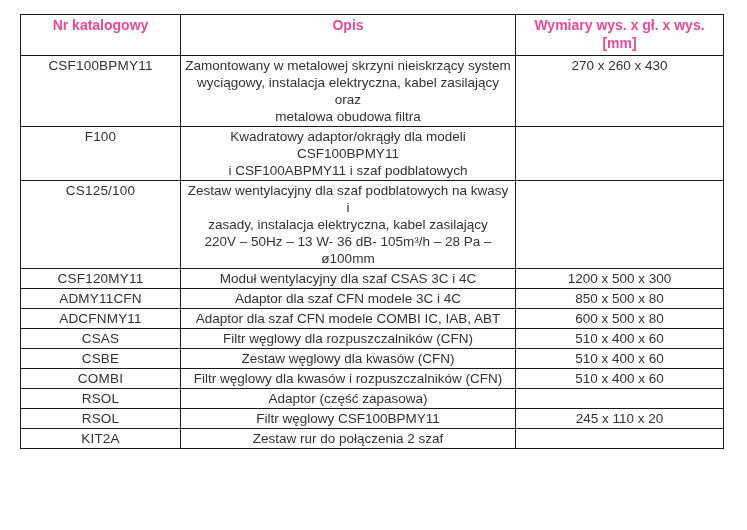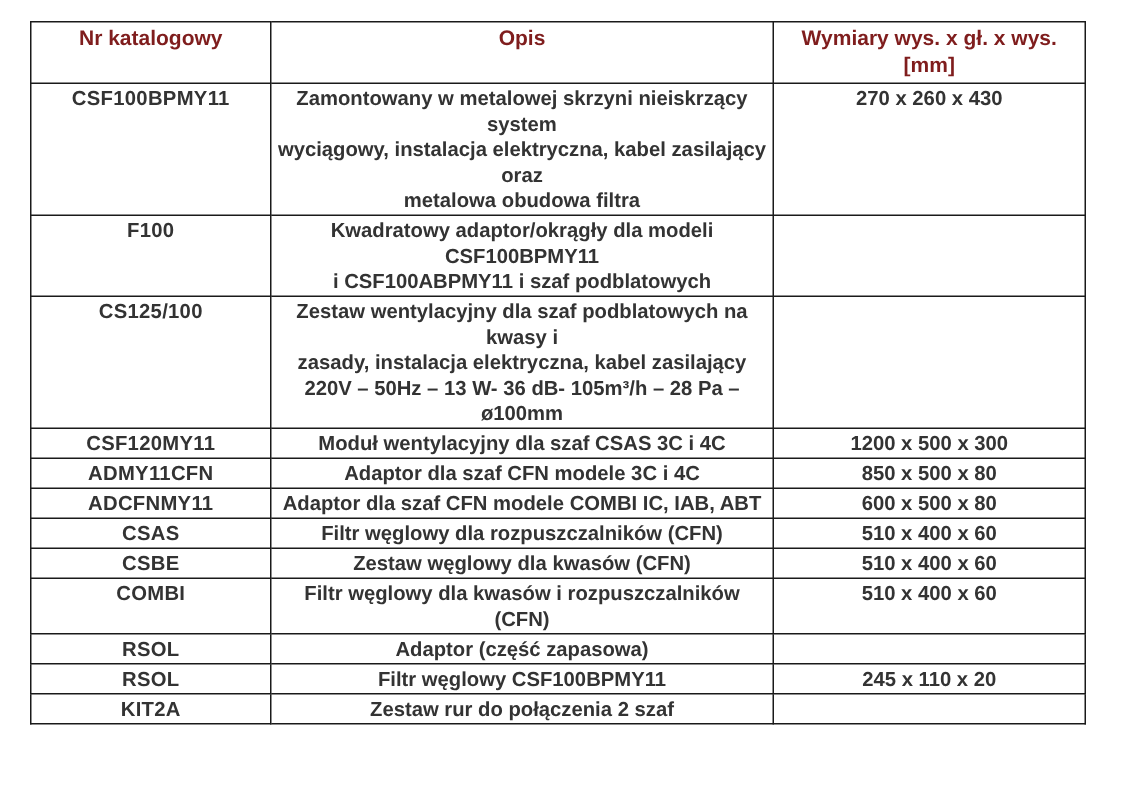--- a/index.html
+++ b/index.html
@@ -28,29 +28,28 @@
     border: 1.5px solid #1a1a1a;
     text-align: center;
     vertical-align: top;
     white-space: pre-line;
     overflow: hidden;
   }
   table.catalog th {
     font-size: 14px;
     line-height: 18px;
     font-weight: bold;
-    color: #7f1d1d;
+    color: #ec4899;
     padding: 1px 4px 3px 4px;
     height: 36px;
   }
   table.catalog td {
     font-size: 13.5px;
     line-height: 17px;
     padding: 1px 4px;
-    font-weight: bold;
   }
   col.c-code { width: 160px; }
   col.c-desc { width: 335px; }
   col.c-dims { width: 208px; }
   td.code-cell { letter-spacing: 0.2px; }
 </style>
 </head>
 <body>
 
 <div class="table-wrap">

